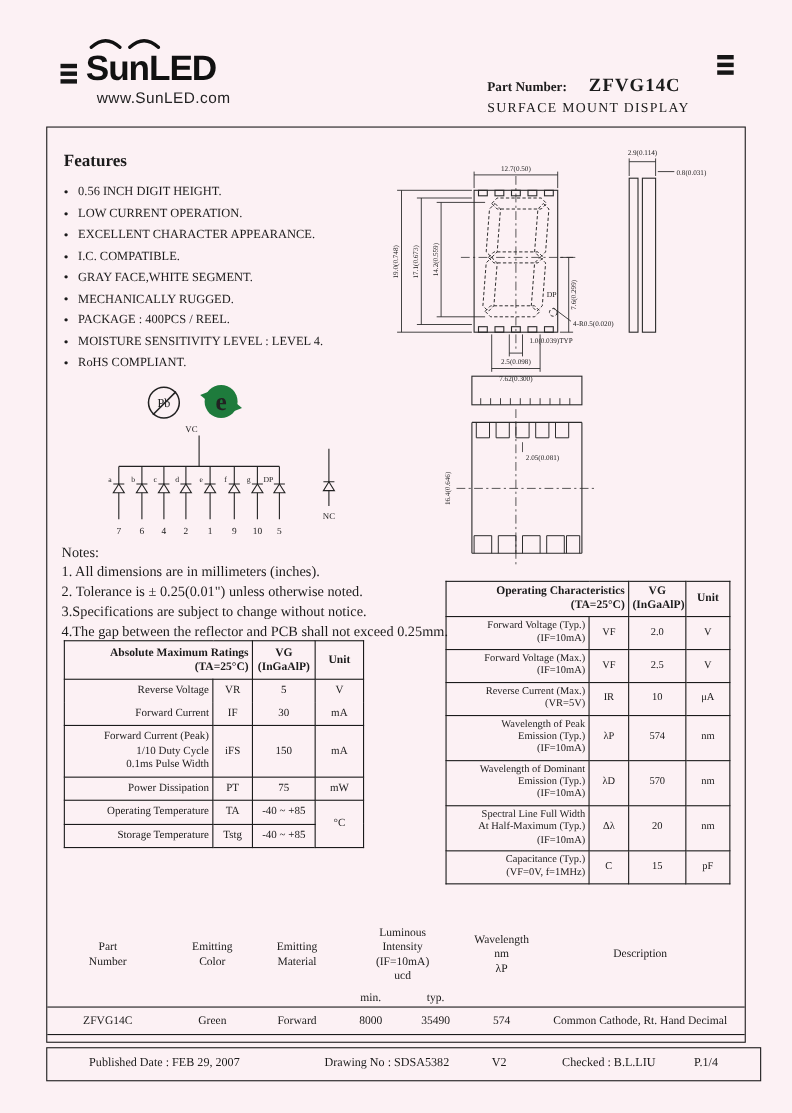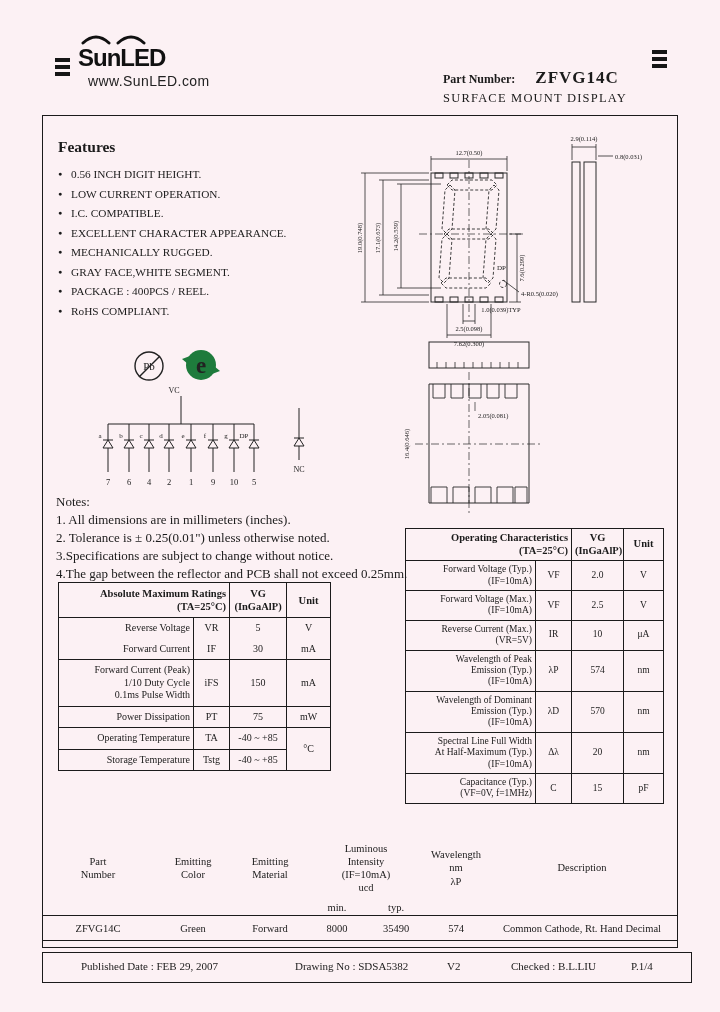--- a/index.html
+++ b/index.html
@@ -6,21 +6,21 @@
   .sheet{position:relative;width:720px;height:1012px;background:#fcf1f4;color:#1b1b1b;
          font-family:"Liberation Serif","DejaVu Serif",serif;overflow:hidden;}
   .abs{position:absolute;}
 
   
   .corner-marks{position:absolute;display:flex;flex-direction:column;gap:3px;}
   .corner-marks i{display:block;width:15px;height:4px;background:#161616;}
   .cm-left{left:55px;top:58px;}
   .cm-right{left:652px;top:50px;}
   .logo-block{position:absolute;left:78px;top:46px;}
-  .logo-text{font-family:"Liberation Sans","DejaVu Sans",sans-serif;font-weight:900;font-size:24px;
+  .logo-text{font-family:"Liberation Sans","DejaVu Sans",sans-serif;font-weight:900;font-size:32px;
              letter-spacing:-1px;line-height:1;color:#111;}
   .logo-url{font-family:"Liberation Sans","DejaVu Sans",sans-serif;font-size:14px;margin:3px 0 0 10px;
             letter-spacing:.4px;color:#222;}
   .logo-arcs{position:absolute;left:80px;top:30px;}
   .pn-line{position:absolute;left:443px;top:68px;font-size:12px;font-weight:bold;}
   .pn-value{font-size:17px;margin-left:20px;letter-spacing:1px;}
   .subtitle{position:absolute;left:443px;top:91px;font-size:12.5px;letter-spacing:1.2px;}
 
   
   .main-box{position:absolute;left:42px;top:115px;width:634px;height:831px;border:1.6px solid #1b1b1b;}
@@ -95,25 +95,26 @@
     <span>Part Number:</span><span class="pn-value">ZFVG14C</span>
   </div>
   <div class="subtitle">SURFACE  MOUNT  DISPLAY</div>
 
   <div class="main-box">
 
     <div class="features">
       <div class="features-title">Features</div>
       <div class="feature-item">0.56 INCH DIGIT HEIGHT.</div>
       <div class="feature-item">LOW CURRENT  OPERATION.</div>
+      <div class="feature-item">EXCELLENT CHARACTER  APPEARANCE.</div>
       <div class="feature-item">I.C. COMPATIBLE.</div>
-      <div class="feature-item">EXCELLENT CHARACTER  APPEARANCE.</div>
+      <div class="feature-item">GRAY FACE,WHITE SEGMENT.</div>
       <div class="feature-item">MECHANICALLY RUGGED.</div>
-      <div class="feature-item">GRAY FACE,WHITE SEGMENT.</div>
       <div class="feature-item">PACKAGE : 400PCS / REEL.</div>
+      <div class="feature-item">MOISTURE SENSITIVITY LEVEL : LEVEL 4.</div>
       <div class="feature-item">RoHS COMPLIANT.</div>
     </div>
 
     <svg class="abs" style="left:308px;top:2px;" width="326" height="405" viewBox="0 0 326 405">
       <g stroke="#2a2a2a" fill="none" stroke-width="1">
 
         <rect x="80" y="55" width="76" height="129"></rect>
         <rect x="84" y="55" width="8" height="5"></rect>
           <rect x="99" y="55" width="8" height="5"></rect>
         <rect x="114" y="55" width="8" height="5"></rect>

